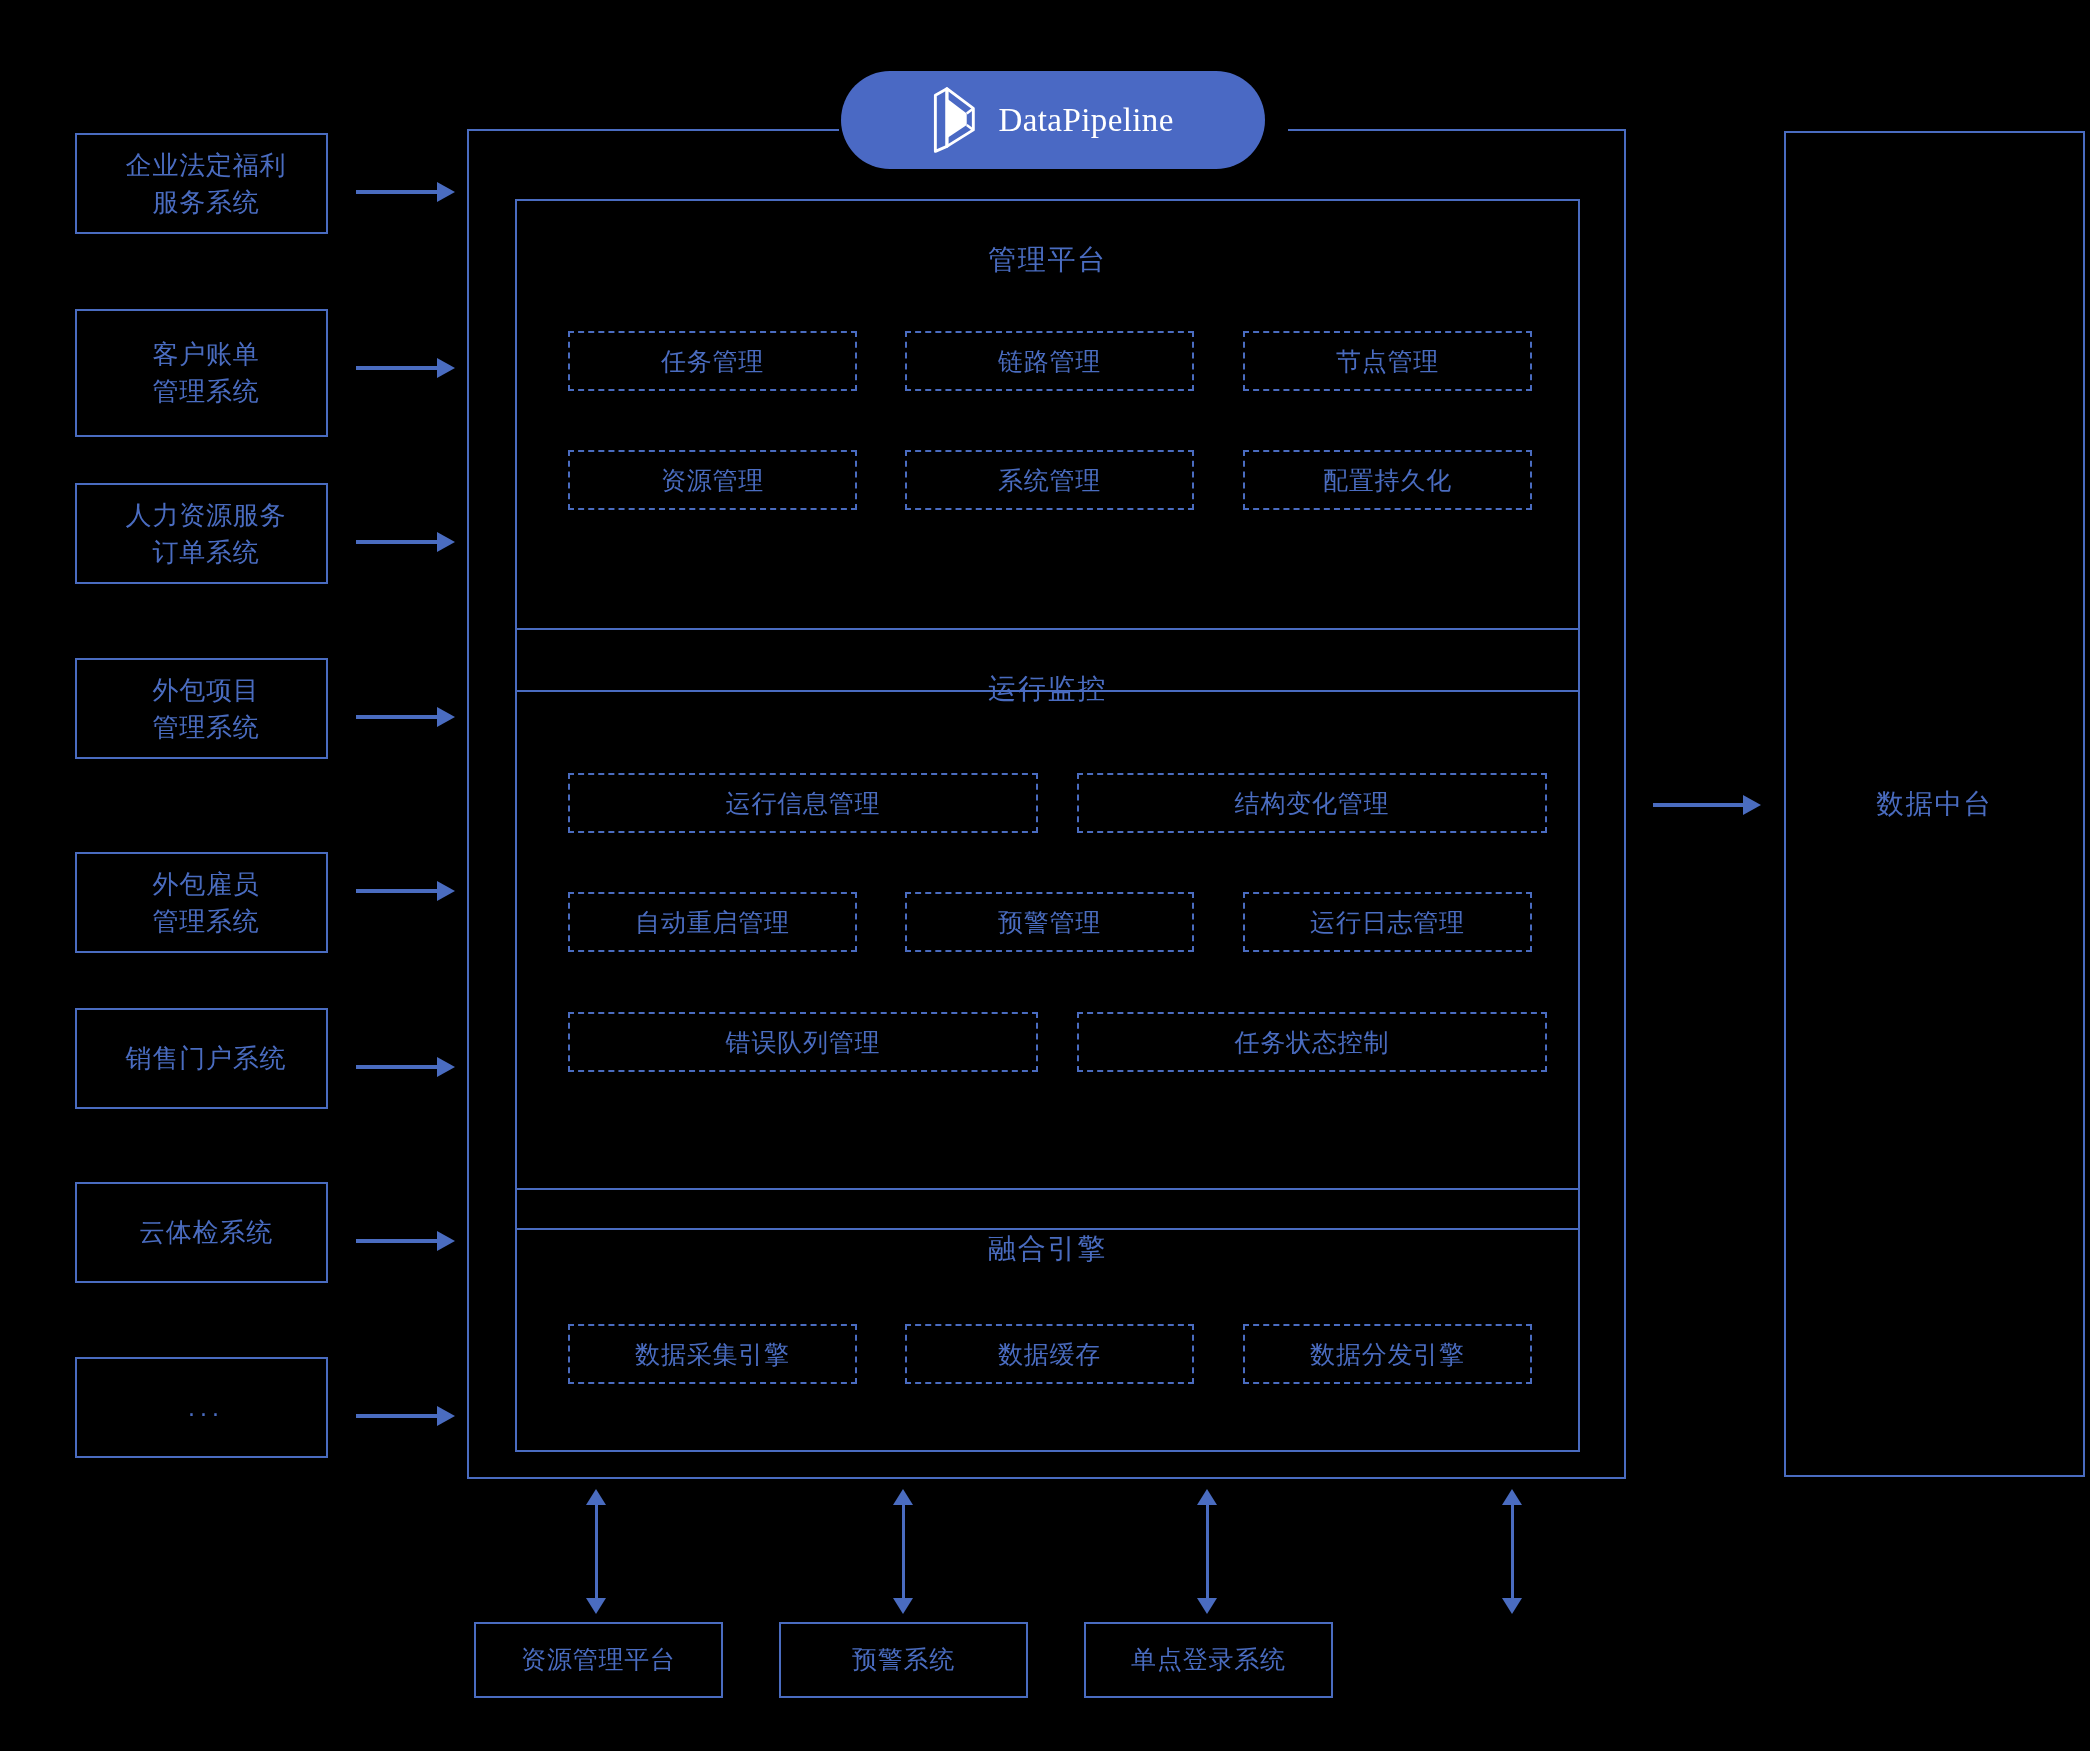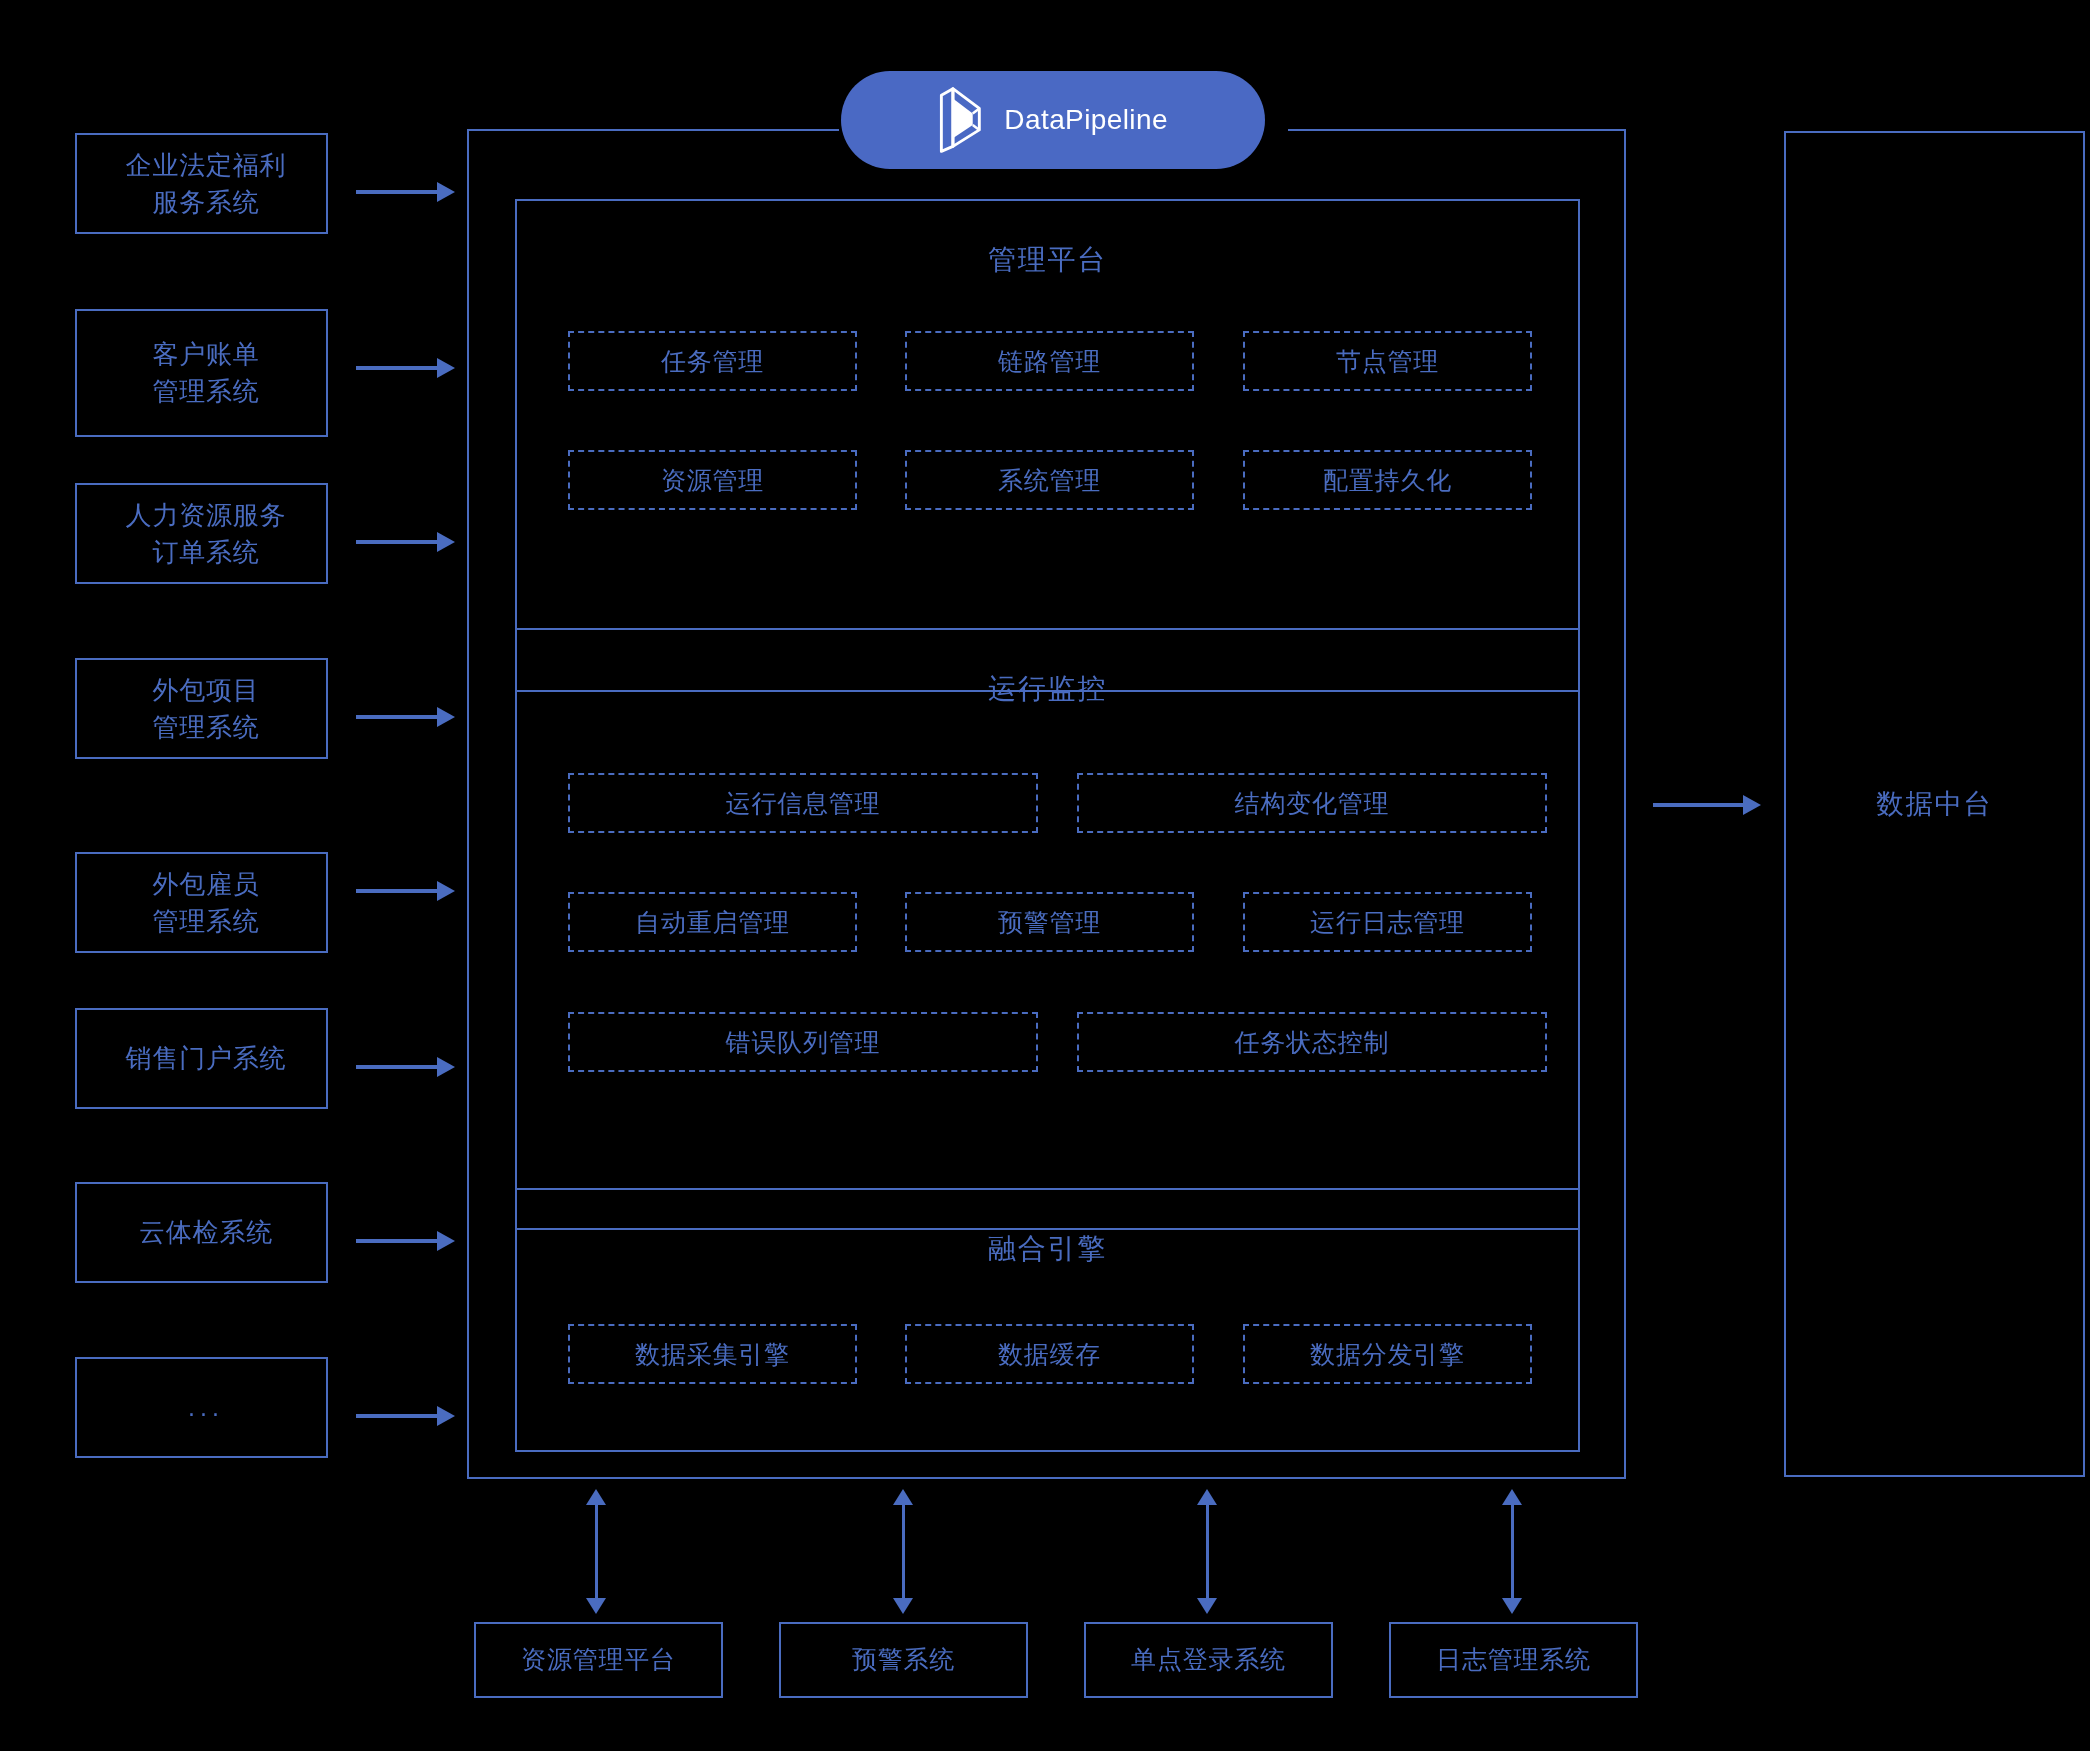--- a/index.html
+++ b/index.html
@@ -39,22 +39,22 @@
   }
 
   
   .logo-pill{
     position:absolute;left:841px;top:71px;width:424px;height:98px;
     background:#4a69c4;border-radius:49px;
     display:flex;align-items:center;justify-content:center;gap:18.3px;
   }
   .logo-mark{width:48px;height:66px;display:block;}
   .logo-text{
-    color:#ffffff;font-size:28px;letter-spacing:0.4px;
-    font-family:Liberation Sans, sans-serif;
+    color:#ffffff;font-size:33px;letter-spacing:0.4px;
+    font-family:Liberation Serif, serif;
     text-align:center;
   }
 
   
   .panel{
     position:absolute;box-sizing:border-box;
     border:2.5px solid #4a6cc0;
     left:515px;width:1065px;
   }
   .panel-title{
@@ -262,18 +262,15 @@
 
   <div class="node bottom" style="left:474px;width:249px;">
     <span>资源管理平台</span>
   </div>
   <div class="node bottom" style="left:779px;width:249px;">
     <span>预警系统</span>
   </div>
   <div class="node bottom" style="left:1084px;width:249px;">
     <span>单点登录系统</span>
   </div>
-  <div class="node bottom" style="left:1389px;width:249px;">
-    <span>日志管理系统</span>
-  </div>
 
 </div>
 
 
 </body></html>

